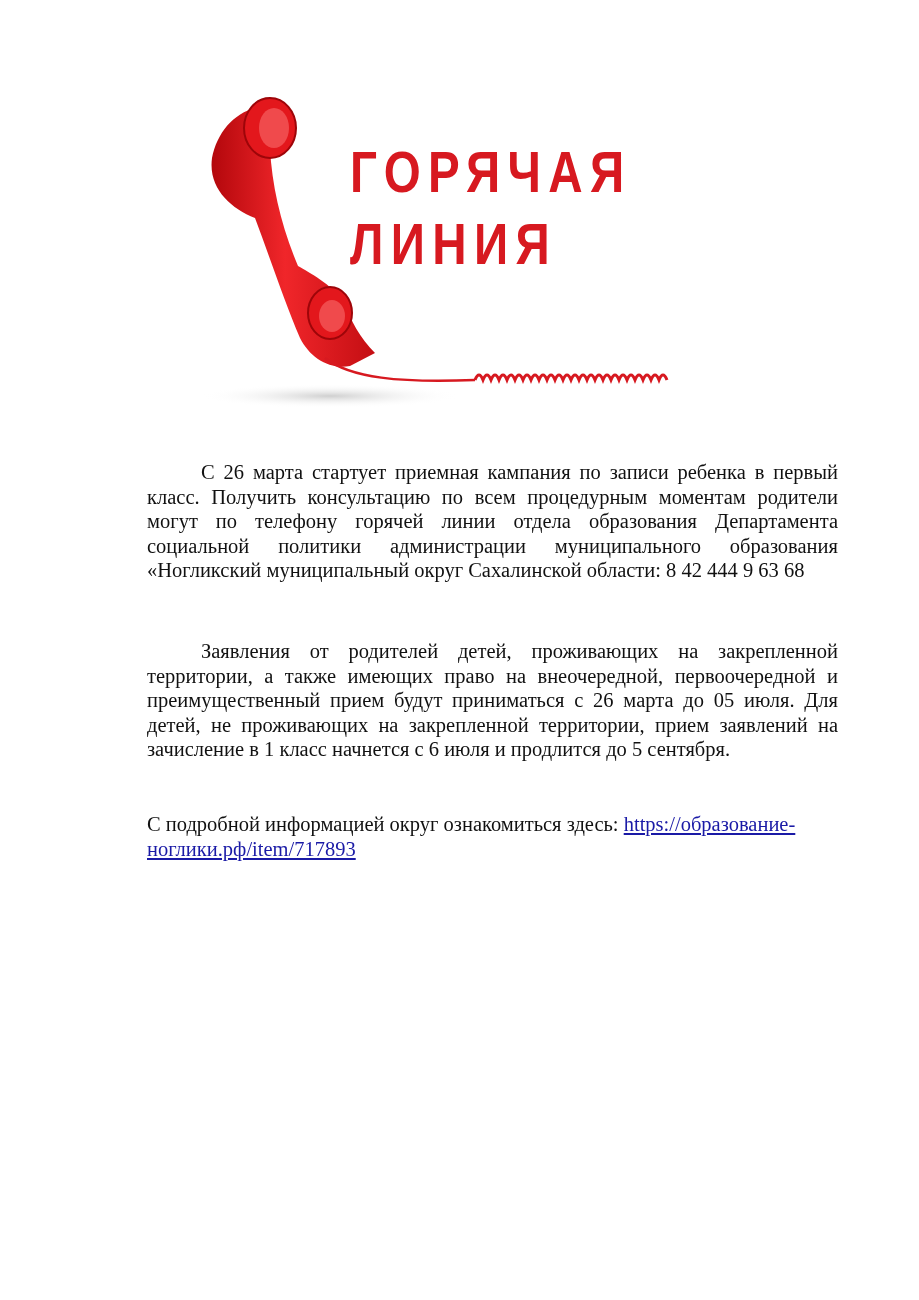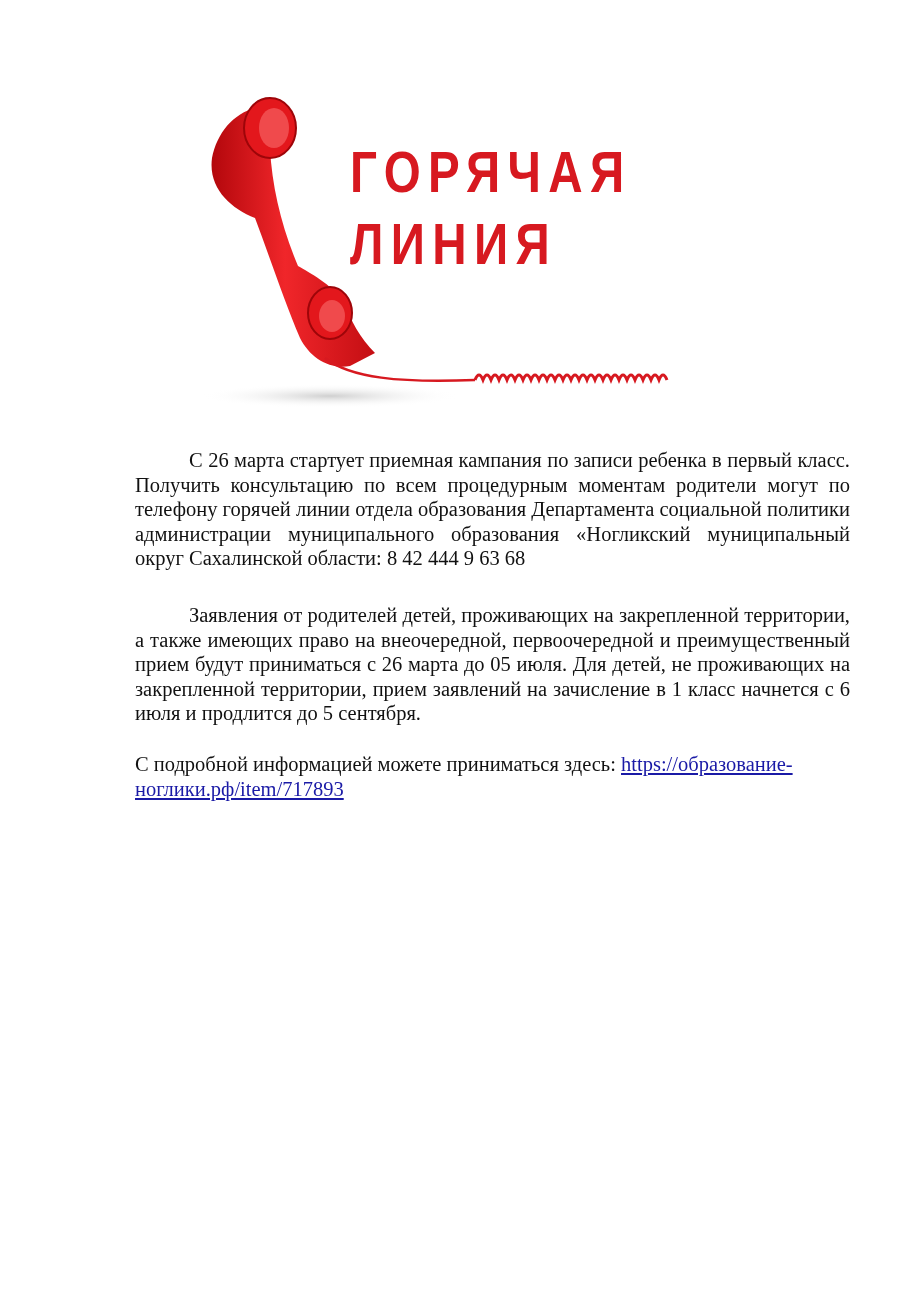--- a/index.html
+++ b/index.html
@@ -1,20 +1,20 @@
 <!DOCTYPE html>
 <html><head>
 <meta charset="utf-8">
 <style>
   html,body{margin:0;padding:0;background:#fff;}
   body{width:919px;height:1300px;position:relative;overflow:hidden;font-family:"Liberation Serif","DejaVu Serif",serif;color:#111;}
   .banner{position:absolute;left:200px;top:88px;width:500px;height:330px;}
   .banner-title{position:absolute;left:150px;top:48px;color:#d71920;font-family:"Liberation Sans","DejaVu Sans",sans-serif;font-weight:bold;font-size:58px;line-height:72px;letter-spacing:9px;transform:scaleX(0.82);transform-origin:left top;}
   .content{position:absolute;left:131px;top:444px;width:723px;font-size:20.5px;line-height:24.6px;}
-  .content p{margin:4px;text-align:justify;}
+  .content p{margin:16px;text-align:justify;}
   .content p.indent{text-indent:54px;}
   .gap{height:24px;}
   .gap2{height:18px;}
   .link{color:#1a1aa6;text-decoration:underline;}
   .last-line{text-align:left !important;}
 </style>
 </head>
 <body>
 
 <div class="banner">
@@ -45,14 +45,14 @@
     <div>ГОРЯЧАЯ</div>
     <div>ЛИНИЯ</div>
   </div>
 </div>
 
 <div class="content">
   <p class="indent">С 26 марта стартует приемная кампания по записи ребенка в первый класс. Получить консультацию по всем процедурным моментам родители могут по телефону горячей линии отдела образования Департамента социальной политики администрации муниципального образования «Ногликский муниципальный округ Сахалинской области: 8 42 444 9 63 68</p>
   <div class="gap"></div>
   <p class="indent">Заявления от родителей детей, проживающих на закрепленной территории, а также имеющих право на внеочередной, первоочередной и преимущественный прием будут приниматься с 26 марта до 05 июля. Для детей, не проживающих на закрепленной территории, прием заявлений на зачисление в 1 класс начнется с 6 июля и продлится до 5 сентября.</p>
   <div class="gap2"></div>
-  <p class="last-line"><span>С подробной информацией можете приниматься здесь: </span><a class="link">https://образование-ноглики.рф/item/717893</a></p>
+  <p class="last-line"><span>С подробной информацией округ ознакомиться здесь: </span><a class="link">https://образование-ноглики.рф/item/717893</a></p>
 </div>
 
 </body></html>

